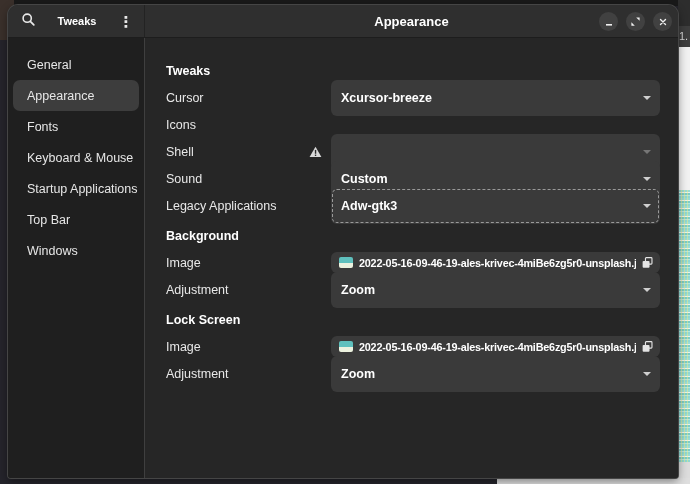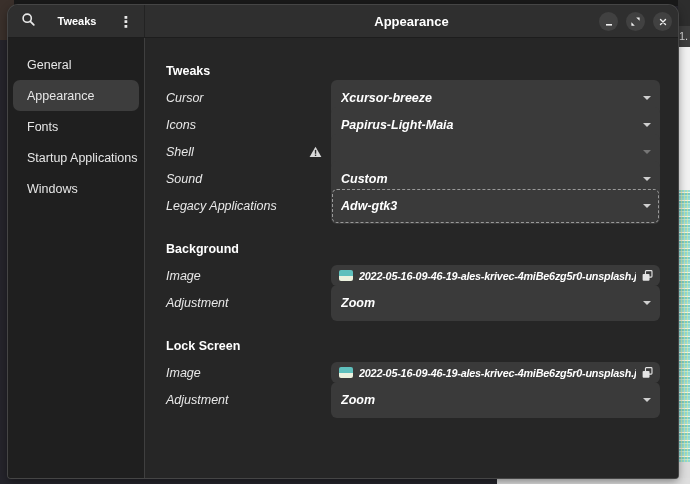--- a/index.html
+++ b/index.html
@@ -63,22 +63,22 @@
   .sb-item.selected{background:#3d3d3d;}
 
   .content{
     grid-column:2;grid-row:2;background:#262626;
     padding:0 18px 0 21px;overflow:hidden;
   }
   .section-heading{
     font-size:12.5px;font-weight:bold;color:#fff;
     margin:26px 0 8px 0;line-height:15px;
   }
-  .section + .section .section-heading{}
-  .row{display:flex;align-items:center;height:21px;margin-bottom:6px;font-style:italic;}
+  .section + .section .section-heading{margin-top:13px;}
+  .row{display:flex;align-items:center;height:21px;margin-bottom:6px;}
   .row-label{flex:1;font-size:12.5px;color:#e8e8e8;display:flex;align-items:center;}
   .row-label .spacer{flex:1;}
   .warn{margin-right:9px;display:flex;align-items:center;}
 
   .dropdown{
     width:329px;box-sizing:border-box;height:36px;background:#3a3a3a;border-radius:6px;
     display:flex;align-items:center;padding:0 9px 0 10px;
   }
   .dropdown .val{font-size:12.5px;font-weight:bold;color:#fff;white-space:nowrap;overflow:hidden;}
   .dropdown .arrow{
@@ -160,21 +160,27 @@
     <div class="sb-item">
         <span>General</span>
       </div>
     <div class="sb-item selected">
         <span>Appearance</span>
       </div>
     <div class="sb-item">
         <span>Fonts</span>
       </div>
     <div class="sb-item">
+        <span>Keyboard &amp; Mouse</span>
+      </div>
+    <div class="sb-item">
         <span>Startup Applications</span>
+      </div>
+    <div class="sb-item">
+        <span>Top Bar</span>
       </div>
     <div class="sb-item">
         <span>Windows</span>
       </div>
   </div>
 
   <div class="content">
 
     <div class="section">
       <div class="section-heading">Tweaks</div>
@@ -186,24 +192,20 @@
         <div class="dropdown">
           <span class="val">Xcursor-breeze</span>
           <span class="arrow"></span>
         </div>
       </div>
 
       <div class="row">
         <div class="row-label">
             <span>Icons</span>
           </div>
-        <div class="dropdown">
-          <span class="val">Papirus-Light-Maia</span>
-          <span class="arrow"></span>
-        </div>
       </div>
 
       <div class="row">
         <div class="row-label">
           <span>Shell</span>
           <span class="spacer"></span>
           <span class="warn">
             <svg width="13" height="12" viewBox="0 0 14 13">
               <path d="M7 0.8 L13.4 12 H0.6 Z" fill="#d9d9d9"></path>
               <rect x="6.3" y="4.2" width="1.5" height="4.2" fill="#2a2a2a"></rect>

